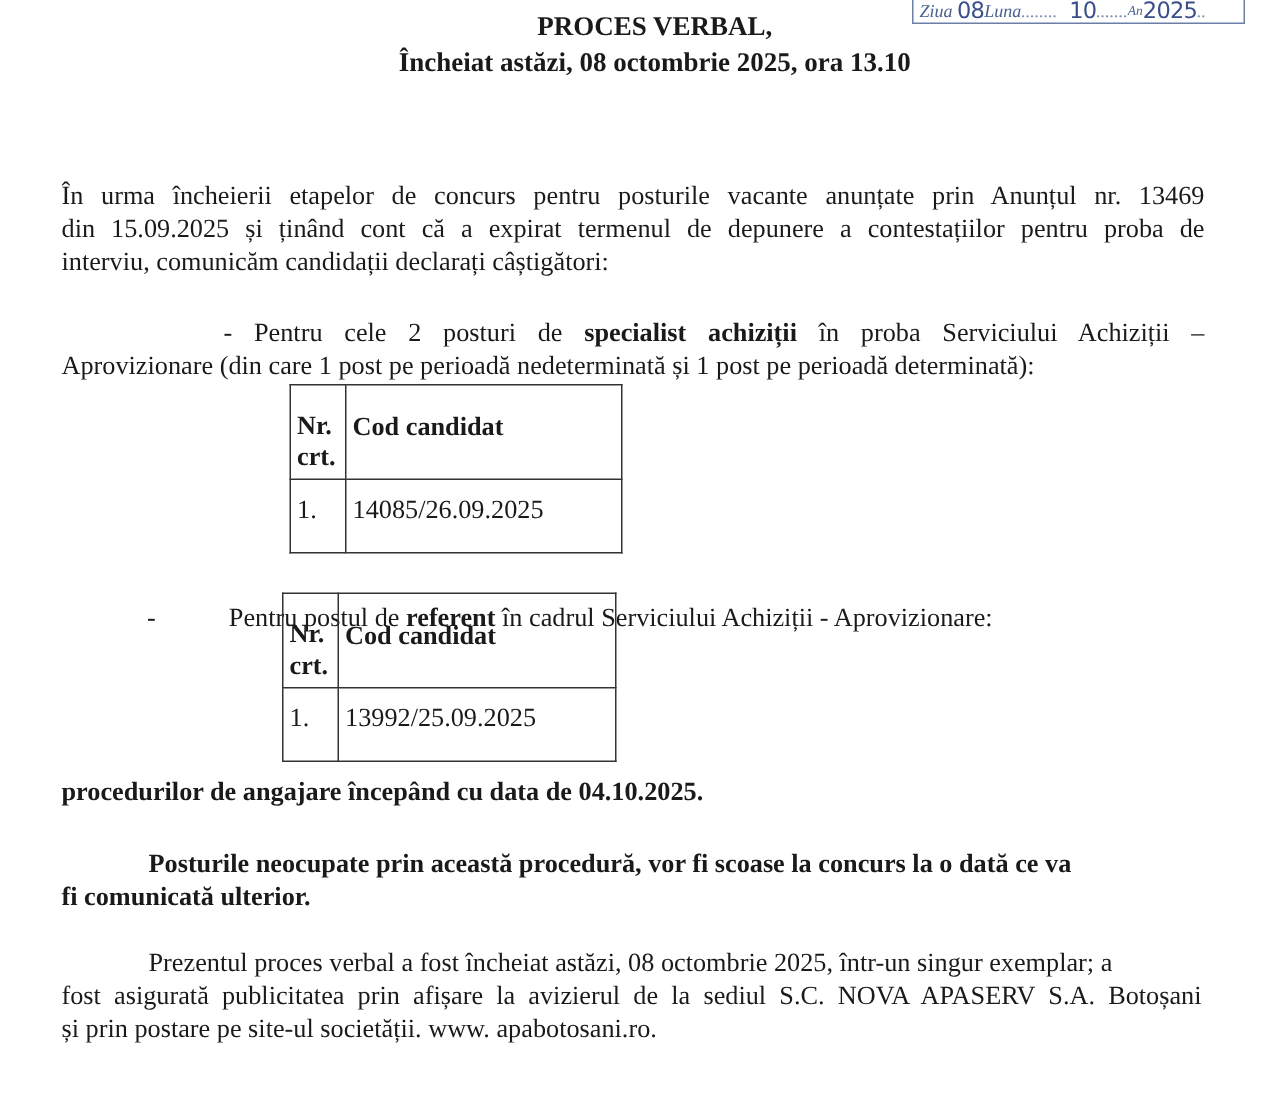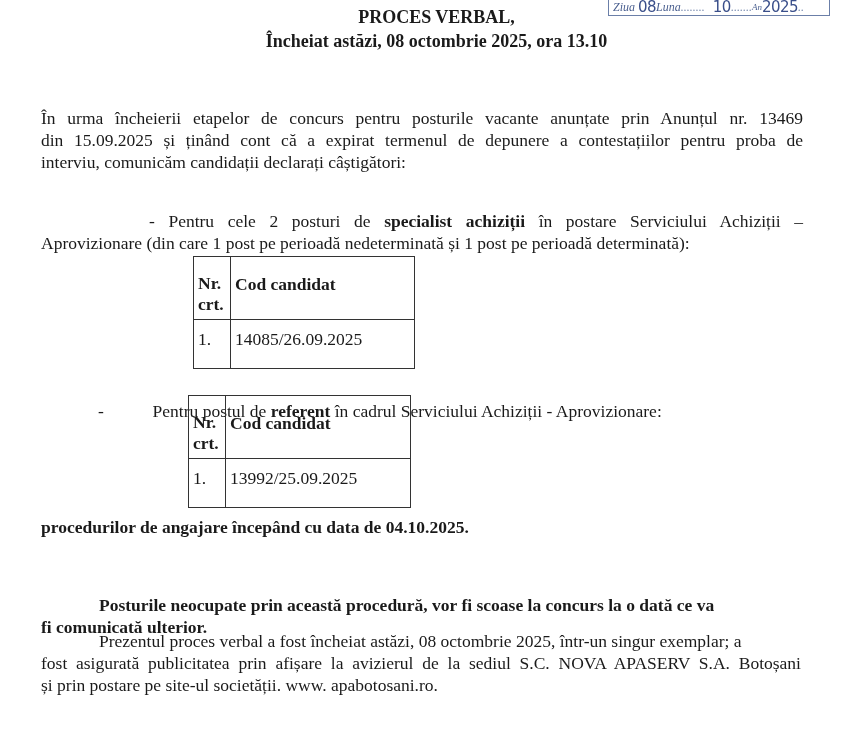--- a/index.html
+++ b/index.html
@@ -55,28 +55,28 @@
   <span class="hand" style="margin-left:8px;">10</span>
   <span class="dots">.......</span>
   <span style="font-size:9px;">An</span>
   <span class="hand">2025</span>
   <span class="dots">..</span>
 </div>
 
 <div class="title t1">PROCES VERBAL,</div>
 <div class="title t2">Încheiat astăzi, 08 octombrie 2025, ora 13.10</div>
 
-<div class="p" style="top:107px;">
+<div class="p" style="top:119px;">
   <span class="just">În urma încheierii etapelor de concurs pentru posturile vacante anunțate prin Anunțul nr. 13469</span>
   <span class="just">din 15.09.2025 și ținând cont că a expirat termenul de depunere a contestațiilor pentru proba de</span>
   <span class="line">interviu, comunicăm candidații declarați câștigători:</span>
 </div>
 
 <div class="p" style="top:210px;">
-  <span class="just" style="padding-left:108px;"><span>- Pentru cele 2 posturi de </span><span class="bold">specialist achiziții</span><span> în postare Serviciului Achiziții –</span></span>
+  <span class="just" style="padding-left:108px;"><span>- Pentru cele 2 posturi de </span><span class="bold">specialist achiziții</span><span> în proba Serviciului Achiziții –</span></span>
   <span class="line">Aprovizionare  (din care 1 post pe perioadă nedeterminată și 1 post pe perioadă determinată):</span>
 </div>
 
 <table class="cand" style="left:193px; top:256px; width:222px;">
   <tbody>
       <tr class="h">
     <td class="nr"><span>Nr.</span><br><span>crt.</span></td>
     <td class="hdr">Cod candidat</td>
   </tr>
   <tr class="r">
@@ -102,21 +102,21 @@
     <td>1.</td>
     <td>13992/25.09.2025</td>
   </tr>
 </tbody>
   </table>
 
 <div class="p bold" style="top:516px; width:734px;">
   <span class="line">procedurilor de angajare începând cu data de 04.10.2025.</span>
 </div>
 
-<div class="p bold" style="top:594px; width:734px;">
+<div class="p bold" style="top:564px; width:734px;">
   <span class="line" style="padding-left:58px;">Posturile neocupate prin această procedură, vor fi scoase la concurs la o dată ce va</span>
   <span class="line">fi comunicată ulterior.</span>
 </div>
 
 <div class="p" style="top:630px; width:760px;">
   <span class="line" style="padding-left:58px;">Prezentul proces verbal a fost încheiat astăzi, 08 octombrie 2025, într-un singur exemplar; a</span>
   <span class="just">fost asigurată publicitatea prin afișare la avizierul de la sediul S.C. NOVA APASERV S.A. Botoșani</span>
   <span class="line">și prin postare pe site-ul societății. www. apabotosani.ro.</span>
 </div>
 

